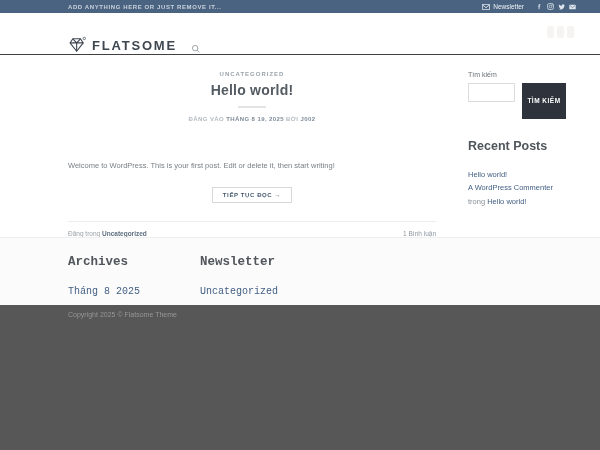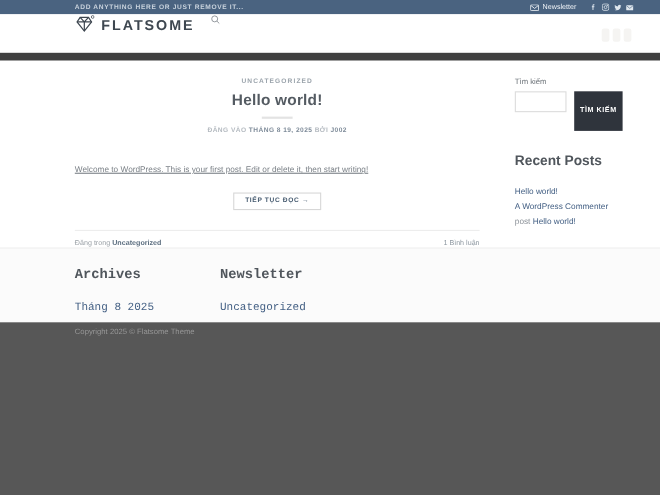--- a/index.html
+++ b/index.html
@@ -19,43 +19,43 @@
   }
   .topbar-msg { color:#c9d3dd; font-size:6px; font-weight:bold; letter-spacing:.6px; }
   .topbar-right { display:flex; align-items:center; gap:5px; }
   .newsletter { display:flex; align-items:center; gap:3px; color:#eef2f6; font-size:6.5px; }
   .social { display:flex; align-items:center; gap:4px; margin-left:7px; }
   .social a { display:flex; align-items:center; }
 
   
   header {
     height:42px; flex:0 0 auto; background:#fff; position:relative;
-    display:flex; align-items:flex-start; padding:0 24px 0 68px;
-    border-bottom:7px solid #404040;
+    display:flex; align-items:flex-end; padding:0 24px 0 68px;
+    border-bottom:1px solid #404040;
   }
   .logo { display:flex; align-items:center; gap:6px; }
   .logo-text { font-size:13px; font-weight:bold; letter-spacing:1.8px; color:#3e4750; }
   .search-toggle { margin-left:14px; display:flex; align-items:center; }
   .faint-icons { position:absolute; right:26px; top:13px; display:flex; gap:3px; }
   .faint-icons span { width:7px; height:12px; background:#f5f4f2; border-radius:2px; display:inline-block; }
 
   
   .content-row {
     margin-left:68px; width:498px; flex:0 0 auto;
     display:flex; gap:16px; padding-top:16px;
   }
   main { width:369px; }
   aside { width:98px;margin-left:16px; }
 
   .post-cat { text-align:center; font-size:6px; font-weight:bold; letter-spacing:1px; color:#9aa3ab; display:block; }
   .post-title { text-align:center; font-size:14px; font-weight:bold; color:#545b62; margin:5px 0 8px; letter-spacing:.2px; display:block; }
   .divider { width:28px; height:2px; background:#e3e3e3; margin:0 auto 8px; }
   .post-meta { text-align:center; font-size:6px; font-weight:bold; letter-spacing:.4px; color:#b4bac0; }
   .post-meta a { color:#7e8b99; }
-  .excerpt { font-size:7.5px; color:#7b8187; line-height:1.5; margin:26px 0 12px;text-decoration:underline; }
+  .excerpt { font-size:7.5px; color:#7b8187; line-height:1.5; margin:38px 0 12px; }
   .more-wrap { text-align:center; margin-bottom:18px; }
   .more-btn { display:inline-block; border:1px solid #d7d7d7; background:#fff; padding:4px 10px; font-size:6px; font-weight:bold; letter-spacing:.6px; color:#44596e; }
   .post-footer { display:flex; justify-content:space-between; border-top:1px solid #ededed; padding-top:8px; font-size:6.5px; color:#9ba1a7; }
   .post-footer .cat-link { color:#5d6f80; font-weight:bold; }
   .comments-link { color:#8d97a0; }
 
   
   .search-label { font-size:7px; color:#6b7177; margin-bottom:5px; }
   .search-row { display:flex; gap:7px; align-items:flex-start; }
   .search-input { width:47px; height:19px; border:1px solid #dcdcdc; background:#fff; }
@@ -181,21 +181,21 @@
     <div class="search-row">
       <input class="search-input" type="text" style="">
       <button class="search-btn">TÌM KIẾM</button>
     </div>
 
     <span class="widget-title">Recent Posts</span>
     <a class="w-link">Hello world!</a>
 
     <div class="comment-item">
       <a class="w-link">A WordPress Commenter</a>
-      <span>post</span>
+      <span>trong</span>
       <a class="w-link">Hello world!</a>
     </div>
   </aside>
 
 </div>
 
 <div class="footer-widgets">
   <div class="footer-cols">
     <div class="f-col">
       <span class="widget-title">Archives</span>

